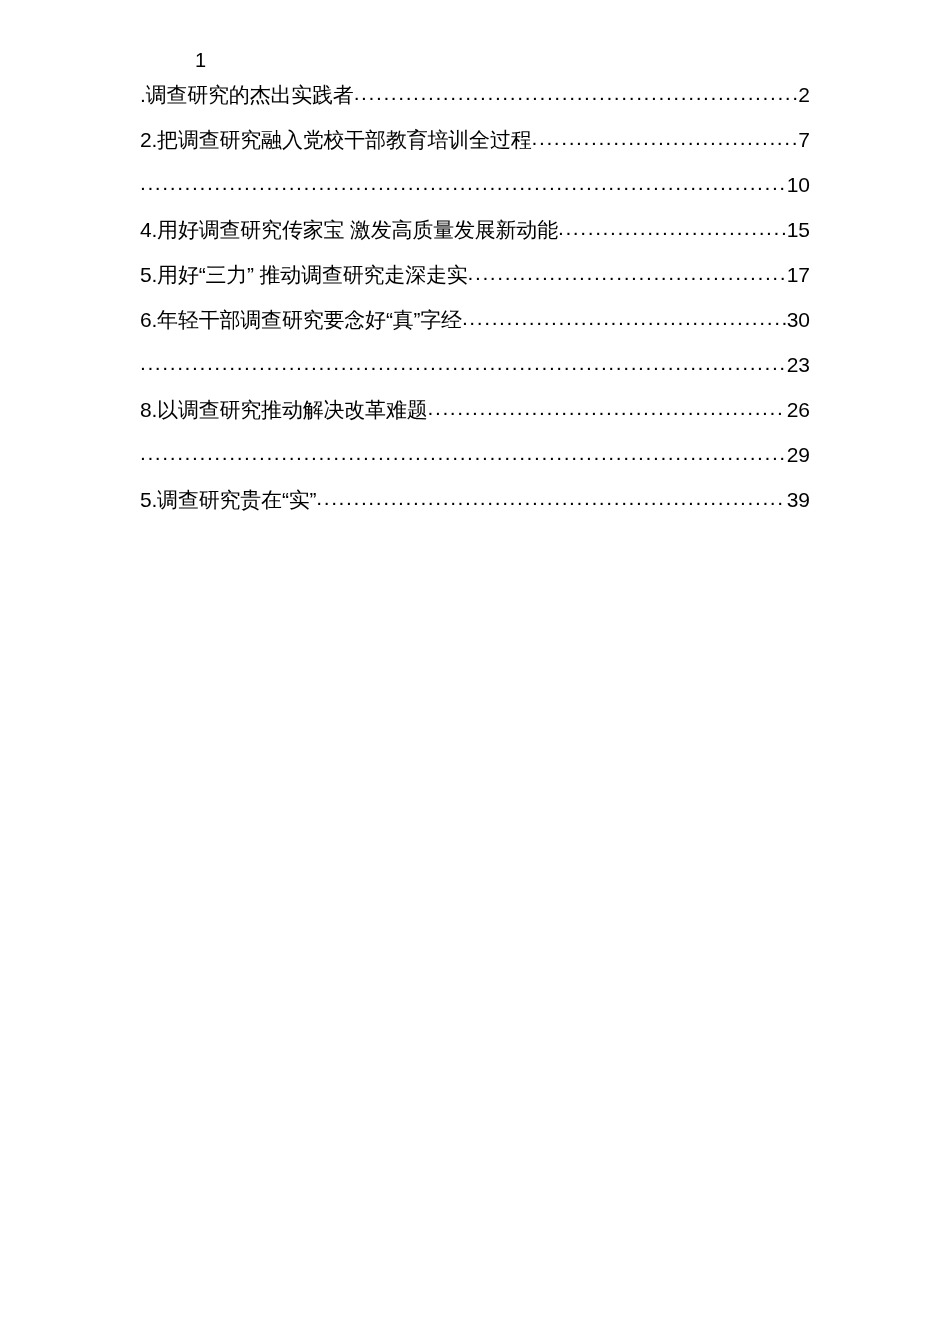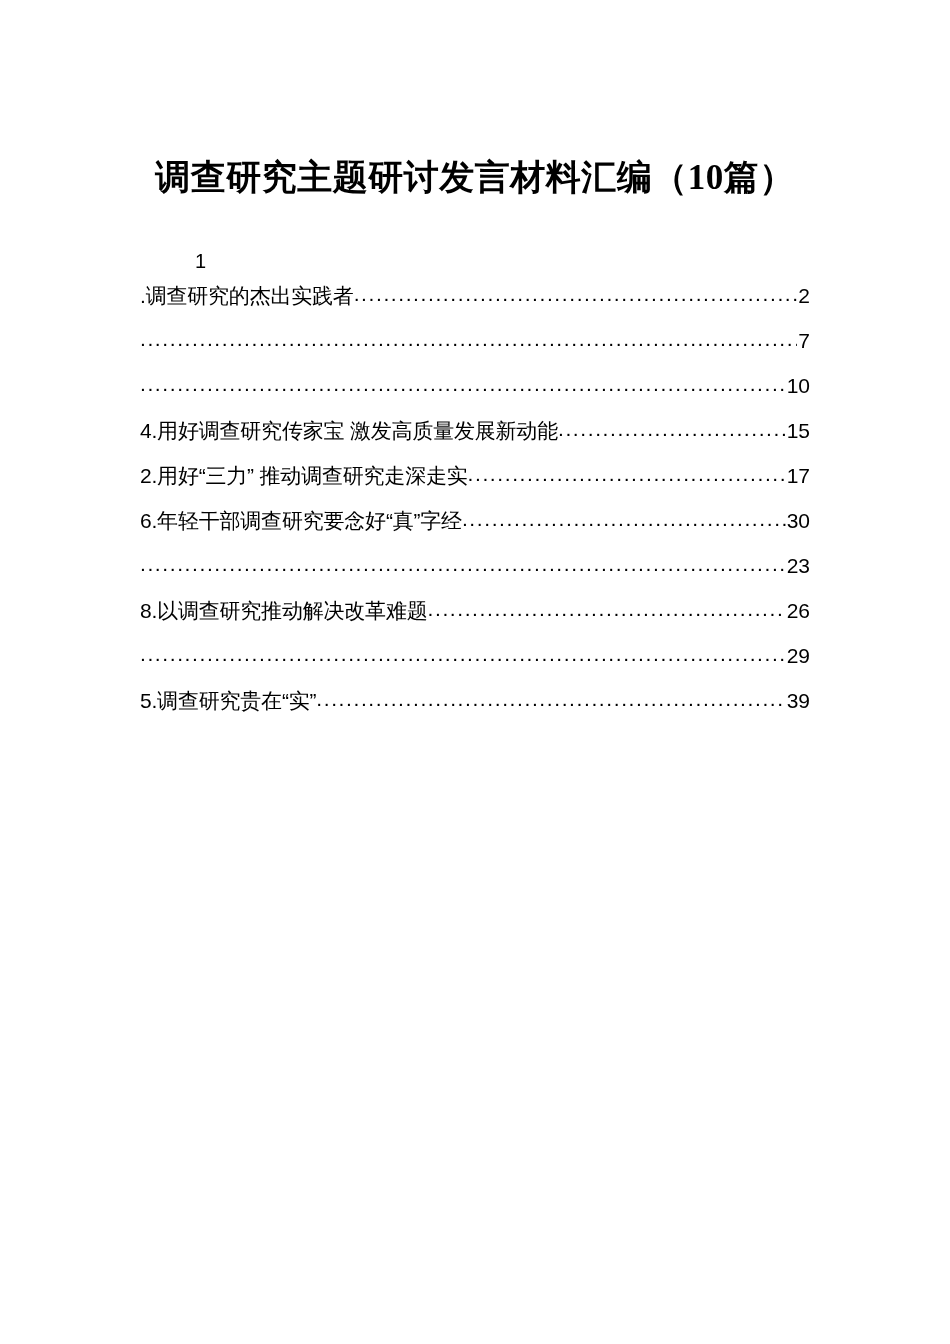--- a/index.html
+++ b/index.html
@@ -80,51 +80,51 @@
   }
   .toc-entry.first-entry {
     margin-top: -4px;
   }
 </style>
 </head>
 <body>
 
 <div class="page">
 
-  <div class="doc-title">调查研究主题研讨发言材料汇编（10篇）</div>
 
 
   <div class="toc-list">
 
     <div class="toc-firstnum">1</div>
 
     <div class="toc-entry first-entry">
       <span class="label">.调查研究的杰出实践者</span>
       <span class="dots">...........................................................................................................</span>
       <span class="page-num">2</span>
     </div>
 
     <div class="toc-entry">
+      <span class="label">2.把调查研究融入党校干部教育培训全过程</span>
       <span class="dots">...........................................................................................................</span>
       <span class="page-num">7</span>
     </div>
 
     <div class="toc-entry">
       <span class="dots">...........................................................................................................</span>
       <span class="page-num">10</span>
     </div>
 
     <div class="toc-entry">
       <span class="label">4.用好调查研究传家宝  激发高质量发展新动能</span>
       <span class="dots">...........................................................................................................</span>
       <span class="page-num">15</span>
     </div>
 
     <div class="toc-entry">
-      <span class="label">2.用好“三力”  推动调查研究走深走实</span>
+      <span class="label">5.用好“三力”  推动调查研究走深走实</span>
       <span class="dots">...........................................................................................................</span>
       <span class="page-num">17</span>
     </div>
 
     <div class="toc-entry">
       <span class="label">6.年轻干部调查研究要念好“真”字经</span>
       <span class="dots">...........................................................................................................</span>
       <span class="page-num">30</span>
     </div>
 

